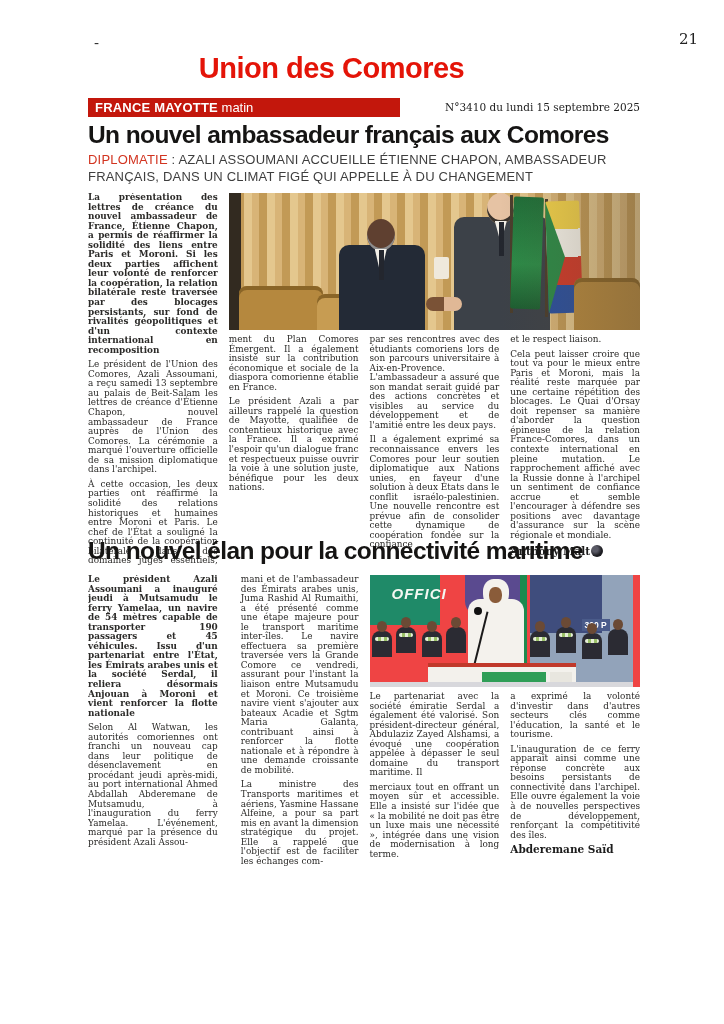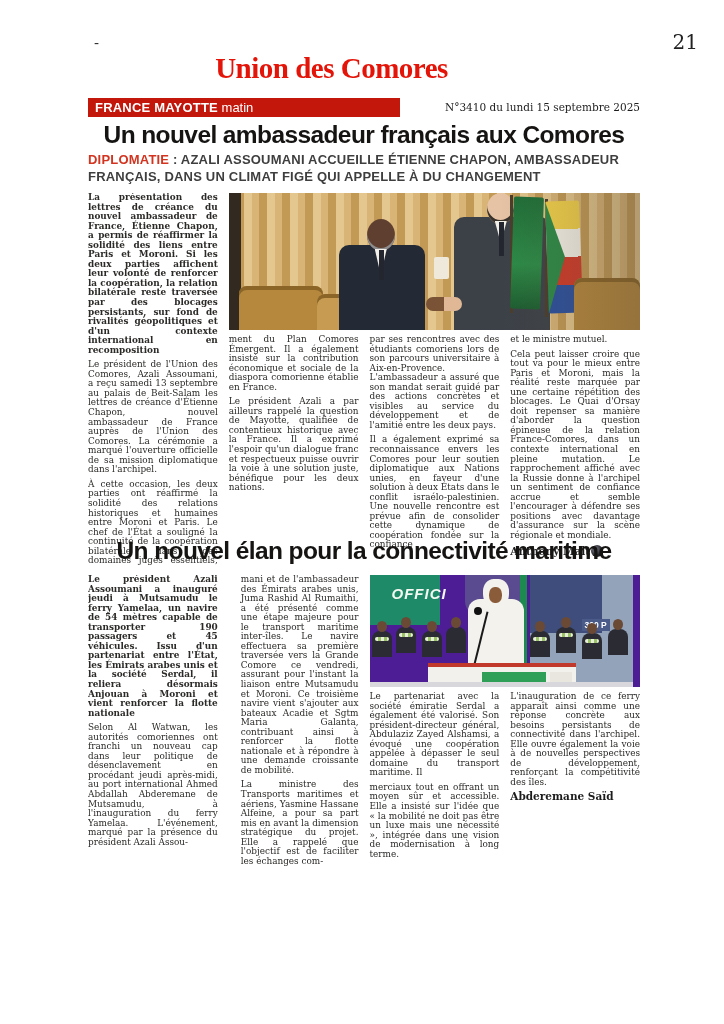--- a/index.html
+++ b/index.html
@@ -2,43 +2,43 @@
 <html lang="fr"><head>
 <meta charset="utf-8">
 <style>
   html,body{margin:0;padding:0;}
   body{
     width:724px;height:1024px;background:#ffffff;position:relative;overflow:hidden;
     font-family:"DejaVu Serif",serif;color:#2b2a28;
   }
   
   .corner-dash{position:absolute;left:94px;top:34px;font-size:15px;color:#333;}
-  .page-num{position:absolute;right:26px;top:30px;font-size:20px;color:#222;}
+  .page-num{position:absolute;right:26px;top:30px;font-size:15px;color:#222;}
   .section-title{
     position:absolute;left:0;top:52px;width:663px;text-align:center;
-    font-family:Liberation Serif, serif;font-weight:bold;font-size:29px;color:#e41408;
+    font-family:Liberation Sans, sans-serif;font-weight:bold;font-size:29px;color:#e41408;
     letter-spacing:-0.5px;
   }
   .masthead{position:absolute;left:88px;top:98px;width:552px;height:20px;}
   .banner{
     position:absolute;left:0;top:0;width:312px;height:19px;background:#c3170c;
     color:#fff;font-family:"Liberation Sans",sans-serif;font-size:13px;line-height:19px;
     padding-left:7px;box-sizing:border-box;white-space:nowrap;
   }
   .banner .b{font-weight:bold;letter-spacing:0.2px;}
   .banner .l{font-weight:normal;}
   .issue-line{position:absolute;right:0;top:3px;font-size:10.5px;color:#1d1d1d;}
   
   .article{position:absolute;left:88px;width:552px;}
   .article h1{
     margin:0 0 3px 0;font-family:"Liberation Sans",sans-serif;font-weight:bold;
-    font-size:24.5px;line-height:29px;color:#151413;text-align:center;letter-spacing:-0.6px;
+    font-size:24.5px;line-height:29px;color:#151413;letter-spacing:-0.6px;
   }
   .subhead{
-    font-family:"Liberation Sans",sans-serif;font-weight:bold;font-size:13px;
+    font-family:"Liberation Sans",sans-serif;font-weight:normal;font-size:13px;
     line-height:16.5px;color:#3e3e3e;letter-spacing:0.2px;
   }
   .subhead .kicker{color:#d23420;}
   .cols{
     display:grid;grid-template-columns:repeat(4,1fr);column-gap:11px;row-gap:5px;
     margin-top:8px;overflow:hidden;
   }
   #a1 .cols{grid-template-rows:137px auto;height:372px;}
   #a2 .cols{grid-template-rows:112px auto;height:318px;}
   .col{font-size:8.9px;line-height:9.55px;text-align:justify;}
@@ -85,21 +85,21 @@
   .hands{position:absolute;left:197px;top:104px;width:36px;height:14px;border-radius:7px;background:linear-gradient(90deg,#7a5236 0 50%,#e0b896 50% 100%);}
   .flag{position:absolute;border-radius:2px;}
   .flag.green{left:283px;top:4px;width:30px;height:112px;background:linear-gradient(180deg,#1f6e38 0,#2c8a47 60%,#1d5e31 100%);transform:rotate(2deg);}
   .flag.stripes{left:318px;top:8px;width:34px;height:112px;transform:rotate(-2deg);
     background:linear-gradient(180deg,#f0d04a 0 25%,#f5f2ea 25% 50%,#cf3a2a 50% 75%,#2a4f9e 75% 100%);}
   .flag.stripes::before{content:"";position:absolute;left:0;top:0;width:0;height:0;
     border-top:56px solid transparent;border-bottom:56px solid transparent;border-left:18px solid #2c8a47;}
   .pole{position:absolute;width:3px;background:#4a3d2c;}
   
   .photo2{
-    grid-column:3 / span 2;grid-row:1;position:relative;overflow:hidden;height:112px;background:#4c1d95;
+    grid-column:3 / span 2;grid-row:1;position:relative;overflow:hidden;height:112px;background:#ef4444;
   }
   .p2-teal{position:absolute;left:0;top:0;width:70px;height:50px;background:#1f8a68;}
   .p2-purple{position:absolute;left:95px;top:0;width:58px;height:44px;background:#5a4a8f;border-radius:0 0 40% 40%;}
   .p2-banner-text{
     position:absolute;left:22px;top:10px;font-family:"Liberation Sans",sans-serif;font-weight:bold;
     font-style:italic;font-size:15px;color:#f4f8f2;letter-spacing:1px;
   }
   .p2-sky{position:absolute;left:160px;top:0;width:103px;height:112px;background:#92a3ba;}
   .p2-bluepanel{position:absolute;left:160px;top:0;width:72px;height:58px;background:#3f4d7d;}
   .p2-sign{
@@ -173,21 +173,21 @@
     <div class="col c2">
         <p class="para">ment du Plan Comores Émergent. Il a également insisté sur la contribution économique et sociale de la diaspora comorienne établie en France.</p>
         <p class="para">Le président Azali a par ailleurs rappelé la question de Mayotte, qualifiée de contentieux historique avec la France. Il a exprimé l'espoir qu'un dialogue franc et respectueux puisse ouvrir la voie à une solution juste, bénéfique pour les deux nations.</p>
       </div>
     <div class="col c3">
         <p class="para">par ses rencontres avec des étudiants comoriens lors de son parcours universitaire à Aix-en-Provence. L'ambassadeur a assuré que son mandat serait guidé par des actions concrètes et visibles au service du développement et de l'amitié entre les deux pays.</p>
         <p class="para">Il a également exprimé sa reconnaissance envers les Comores pour leur soutien diplomatique aux Nations unies, en faveur d'une solution à deux États dans le conflit israélo-palestinien. Une nouvelle rencontre est prévue afin de consolider cette dynamique de coopération fondée sur la confiance</p>
       </div>
     <div class="col c4">
       <div>
-          <p class="para">et le ministre mutuel.</p>
+          <p class="para">et le respect liaison.</p>
           <p class="para">Cela peut laisser croire que tout va pour le mieux entre Paris et Moroni, mais la réalité reste marquée par une certaine répétition des blocages. Le Quai d'Orsay doit repenser sa manière d'aborder la question épineuse de la relation France-Comores, dans un contexte international en pleine mutation. Le rapprochement affiché avec la Russie donne à l'archipel un sentiment de confiance accrue et semble l'encourager à défendre ses positions avec davantage d'assurance sur la scène régionale et mondiale.</p>
         </div>
       <div class="byline"><span>Anthony Malt</span><span class="badge"></span></div>
     </div>
   </div>
 </div>
 
 <div class="article" id="a2" style="top:536px;">
   <h1>Un nouvel élan pour la connectivité maritime</h1>
   <div class="cols" style="margin-top:10px;">
@@ -241,18 +241,19 @@
         <div class="podium-plate2"></div>
       </div>
       <div class="p2-bottom"></div>
     </div>
     <div class="col c3">
         <p class="para">Le partenariat avec la société émiratie Serdal a également été valorisé. Son président-directeur général, Abdulaziz Zayed Alshamsi, a évoqué une coopération appelée à dépasser le seul domaine du transport maritime. Il</p>
         <p class="para">merciaux tout en offrant un moyen sûr et accessible. Elle a insisté sur l'idée que « la mobilité ne doit pas être un luxe mais une nécessité », intégrée dans une vision de modernisation à long terme.</p>
       </div>
     <div class="col c4">
       <div>
+          <p class="para">a exprimé la volonté d'investir dans d'autres secteurs clés comme l'éducation, la santé et le tourisme.</p>
           <p class="para">L'inauguration de ce ferry apparaît ainsi comme une réponse concrète aux besoins persistants de connectivité dans l'archipel. Elle ouvre également la voie à de nouvelles perspectives de développement, renforçant la compétitivité des îles.</p>
         </div>
       <div class="byline"><span>Abderemane Saïd</span></div>
     </div>
   </div>
 </div>
 
 </body></html>

